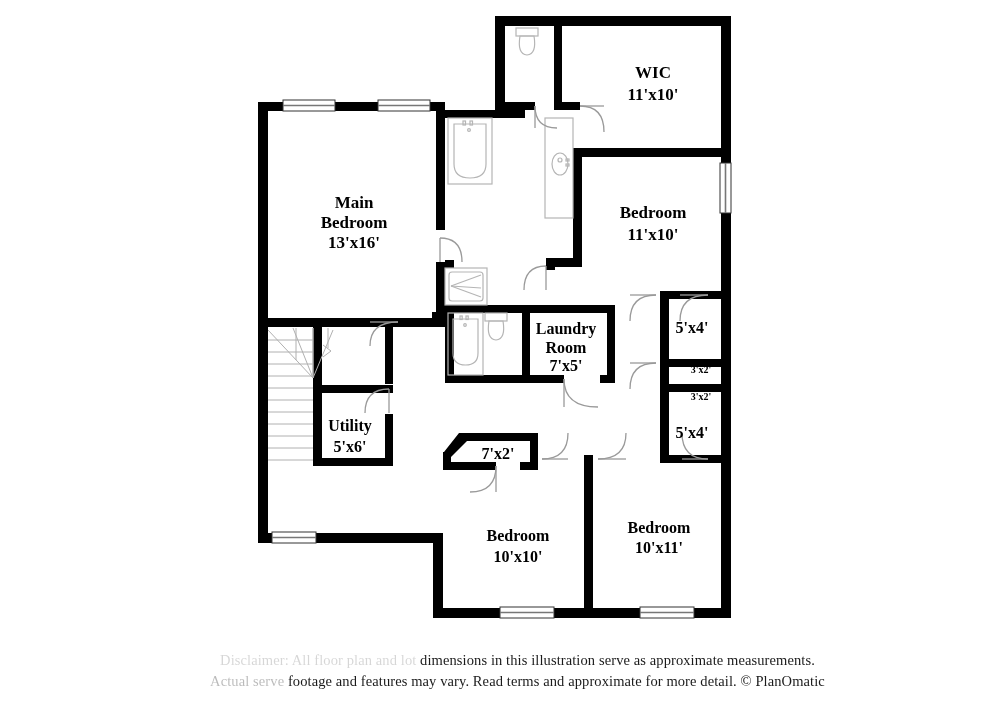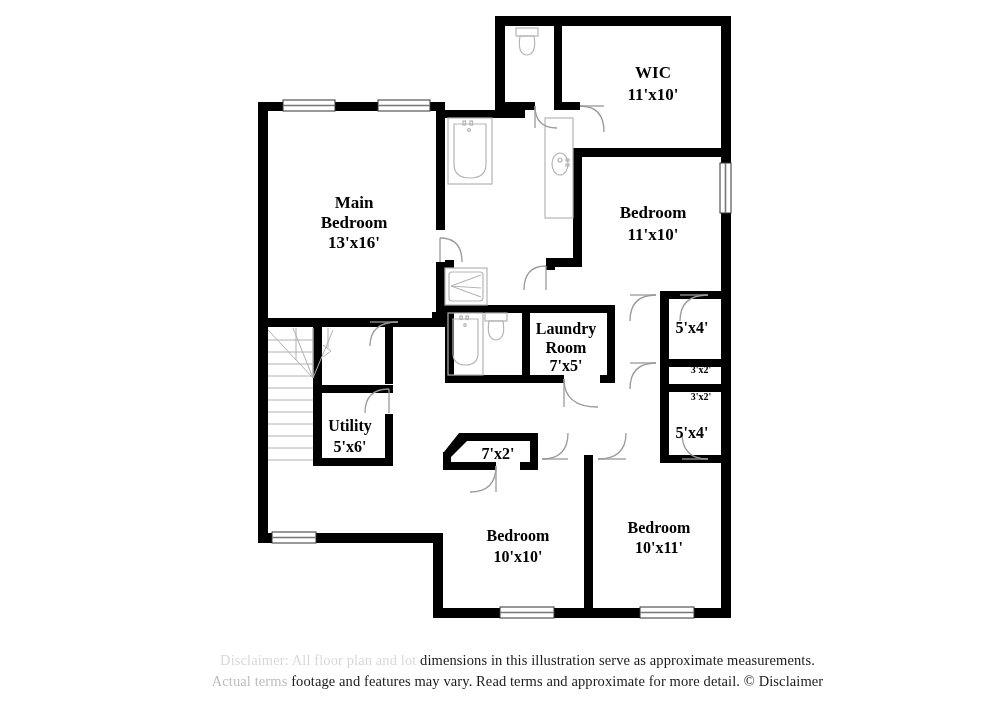--- a/index.html
+++ b/index.html
@@ -363,16 +363,16 @@
       <text class="room-label label-md" x="510" y="537">Bedroom</text>
       <text class="room-label label-md" x="510" y="558">10'x10'</text>
 
       <text class="room-label label-md" x="651" y="529">Bedroom</text>
       <text class="room-label label-md" x="651" y="549">10'x11'</text>
     </g>
   </svg>
 
   <div class="disclaimer">
     <span class="line"><span class="faded-b">Disclaimer: All floor plan and lot</span> <span>dimensions in this illustration serve as approximate measurements.</span></span>
-    <span class="line"><span class="faded-c">Actual terms</span> <span>footage and features may vary. Read terms and approximate for more detail.</span> <span>© Disclaimer</span></span>
+    <span class="line"><span class="faded-c">Actual serve</span> <span>footage and features may vary. Read terms and approximate for more detail.</span> <span>© PlanOmatic</span></span>
   </div>
 
 </div>
 
 </body></html>

